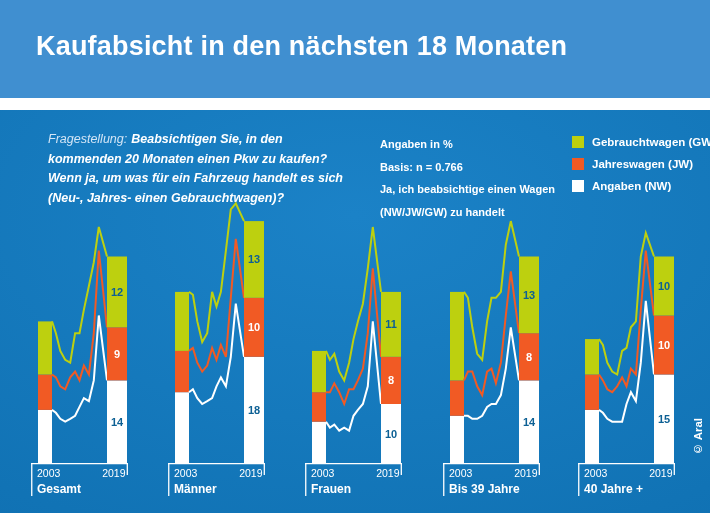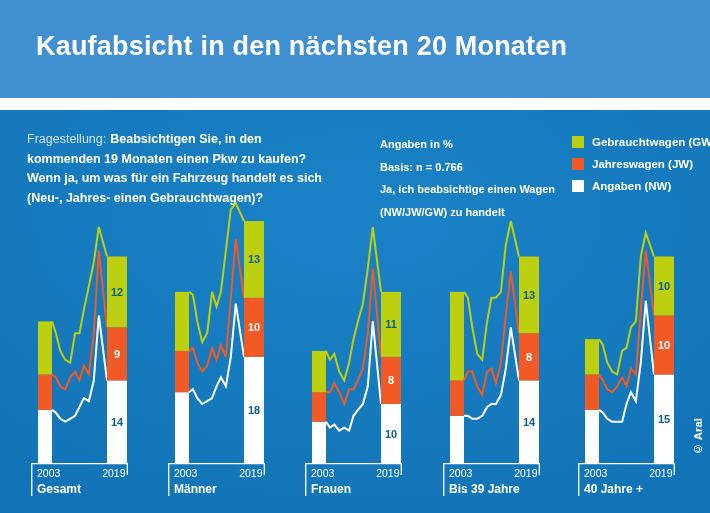--- a/index.html
+++ b/index.html
@@ -8,22 +8,22 @@
     font-family:"Liberation Sans",sans-serif;
     background:radial-gradient(150% 120% at 50% 42%, #1b82c7 0%, #1173b5 55%, #0d67a9 100%);
   }
   .header{position:absolute;left:0;top:0;width:710px;height:98px;background:#408fd0;}
   .page-title{
     position:absolute;left:36px;top:31px;margin:0;
     font-size:27px;font-weight:700;color:#ffffff;letter-spacing:.2px;white-space:nowrap;
   }
   .header-divider{position:absolute;left:0;top:98px;width:710px;height:12px;background:#ffffff;}
 
-  .question{position:absolute;left:27px;top:130px;width:350px;color:#ffffff;
-    font-size:12.5px;font-weight:700;line-height:19.5px;}
+  .question{position:absolute;left:48px;top:130px;width:350px;color:#ffffff;
+    font-size:12.5px;font-weight:700;line-height:19.5px;font-style:italic;}
   .question .prefix{font-weight:400;color:#d2e5f6;margin-right:4px;}
 
   .info{position:absolute;left:380px;top:133px;color:#ffffff;
     font-size:11px;font-weight:700;line-height:22.6px;white-space:nowrap;}
 
   .legend{position:absolute;left:572px;top:136px;}
   .legend-row{display:flex;align-items:center;height:12px;margin-bottom:10px;}
   .swatch{width:12px;height:12px;flex:0 0 12px;}
   .legend-label{margin-left:8px;color:#ffffff;font-size:11.5px;font-weight:700;white-space:nowrap;}
 
@@ -39,29 +39,29 @@
     font-size:11.5px;font-weight:700;
     writing-mode:vertical-rl;transform:rotate(180deg);white-space:nowrap;
   }
 </style>
 </head>
 <body>
 
 <div class="stage">
 
   <div class="header">
-    <h1 class="page-title">Kaufabsicht in den nächsten 20 Monaten</h1>
+    <h1 class="page-title">Kaufabsicht in den nächsten 18 Monaten</h1>
   </div>
   <div class="header-divider"></div>
 
   <div class="question">
     <div>
       <span class="prefix">Fragestellung:</span><span>Beabsichtigen Sie, in den</span>
     </div>
-    <div>kommenden 19 Monaten einen Pkw zu kaufen?</div>
+    <div>kommenden 20 Monaten einen Pkw zu kaufen?</div>
     <div>Wenn ja, um was für ein Fahrzeug handelt es sich</div>
     <div>(Neu-, Jahres- einen Gebrauchtwagen)?</div>
   </div>
 
   <div class="info">
     <div>Angaben in %</div>
     <div>Basis: n = 0.766</div>
     <div>Ja, ich beabsichtige einen Wagen</div>
     <div>(NW/JW/GW) zu handelt</div>
   </div>

